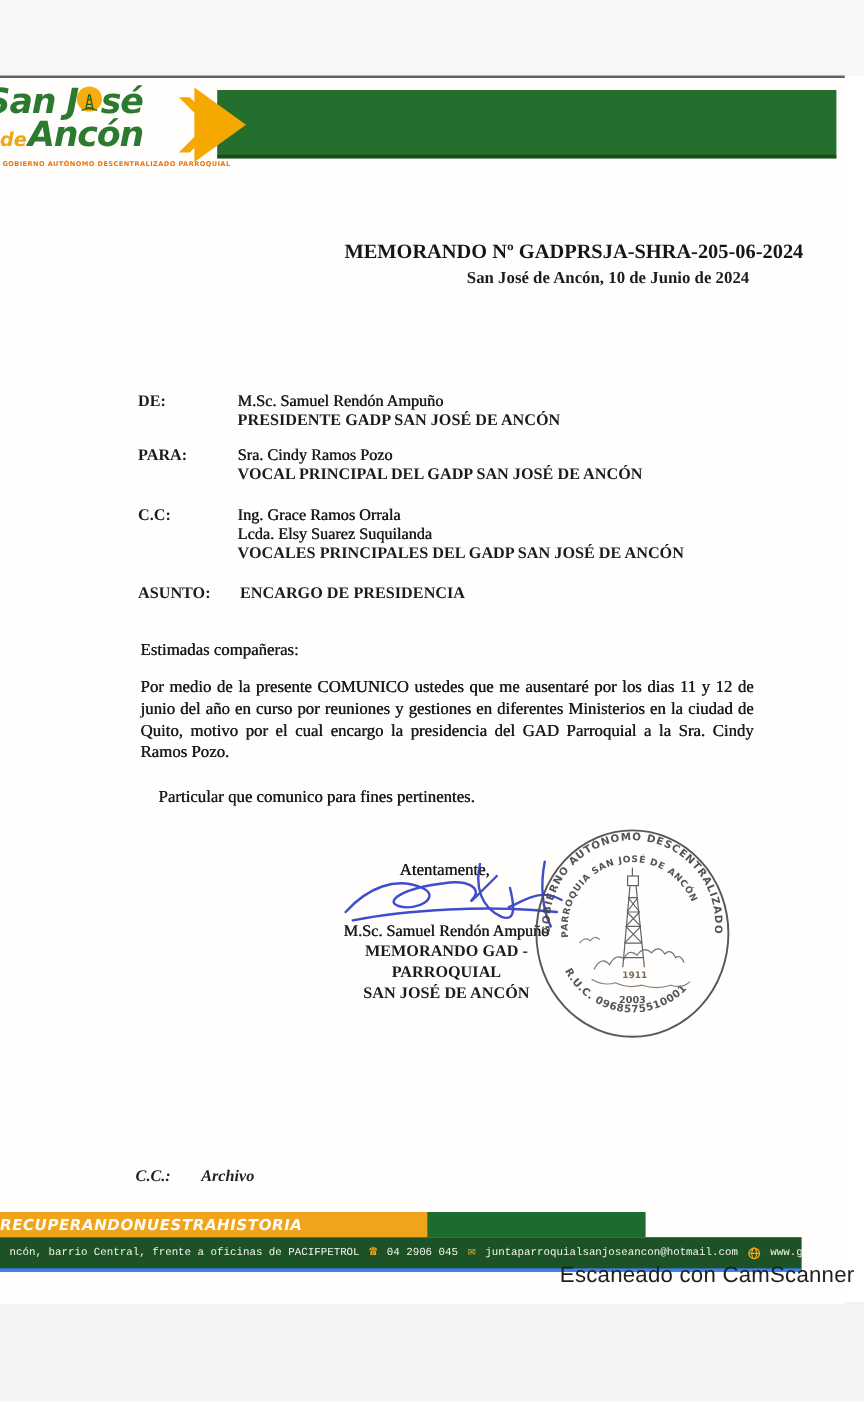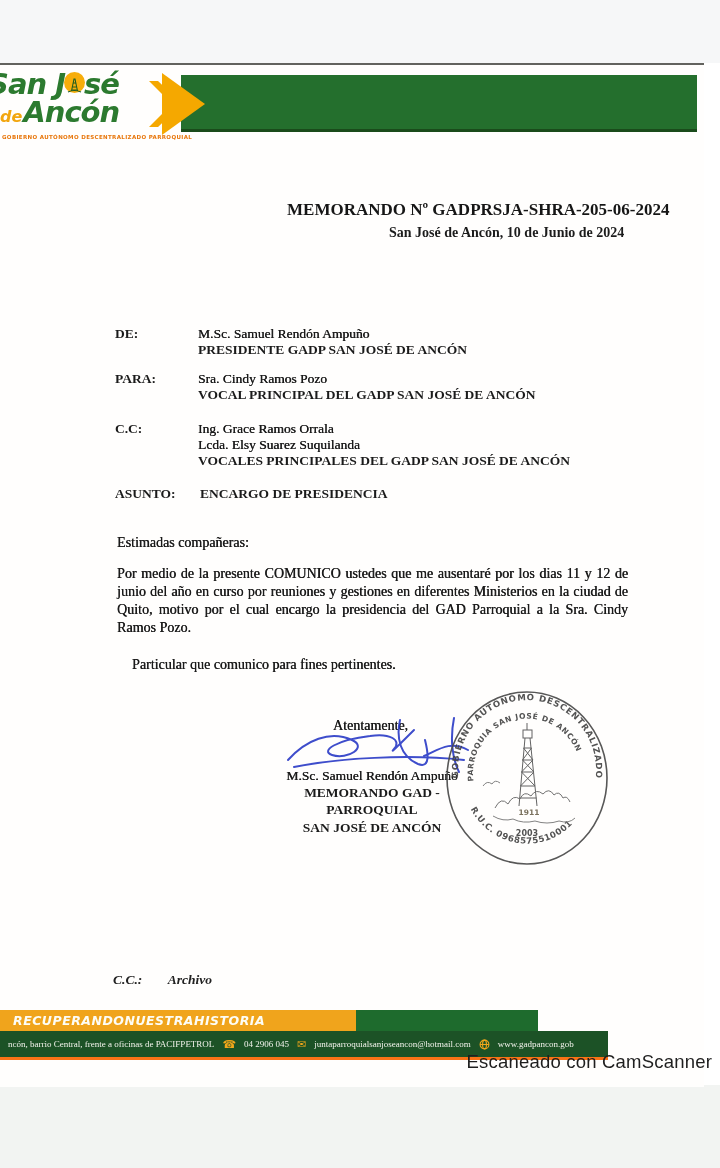--- a/index.html
+++ b/index.html
@@ -40,26 +40,26 @@
   .closing{left:333px;top:634px;font-size:14px;margin-top:19px;}
   .sig-svg{left:278px;top:645px;}
   .sigblock{left:262px;top:702px;width:220px;text-align:center;font-size:13.5px;line-height:17.2px;}
   .sigblock .b{font-weight:bold;}
   .stamp-svg{left:443px;top:625px;opacity:.92;}
   .cc-archivo{left:113px;top:907px;font-size:13.5px;font-style:italic;font-weight:bold;color:#222;}
   .cc-archivo .val{margin-left:22px;}
   
   .band-slogan{left:0;top:945px;width:356px;height:21px;background:#f0a41c;
                font-family:"DejaVu Sans",sans-serif;font-size:12.5px;font-weight:bold;font-style:italic;
-               color:#fdfdf6;line-height:21px;padding-left:13px;box-sizing:border-box;letter-spacing:.5px;white-space:nowrap;overflow:hidden;}
+               color:#fdfdf6;line-height:21px;box-sizing:border-box;letter-spacing:.5px;white-space:nowrap;overflow:hidden;}
   .band-seg{left:356px;top:945px;width:182px;height:21px;background:#1e6b2d;}
-  .contact-bar{left:0;top:966px;width:608px;height:29px;background:#1c5226;
-               border-bottom:3px solid #f97316;box-sizing:border-box;
+  .contact-bar{left:0;top:966px;width:668px;height:29px;background:#1c5226;
+               border-bottom:3px solid #3b82f6;box-sizing:border-box;
                display:flex;align-items:center;gap:8px;padding-left:8px;
-               font-family:Liberation Serif, serif;font-size:9px;color:#f3f3ec;
+               font-family:Liberation Mono, monospace;font-size:9px;color:#f3f3ec;
                white-space:nowrap;overflow:hidden;}
   .contact-bar .oicon{color:#f2a71b;font-size:11px;line-height:1;}
   .watermark{top:1051px;right:8px;font-family:"Liberation Sans",sans-serif;
              font-size:18.5px;color:#1f1f1f;letter-spacing:.2px;}
 </style>
 </head>
 <body>
 
 <div class="abs strip-top"></div>
 <div class="abs strip-bottom"></div>

